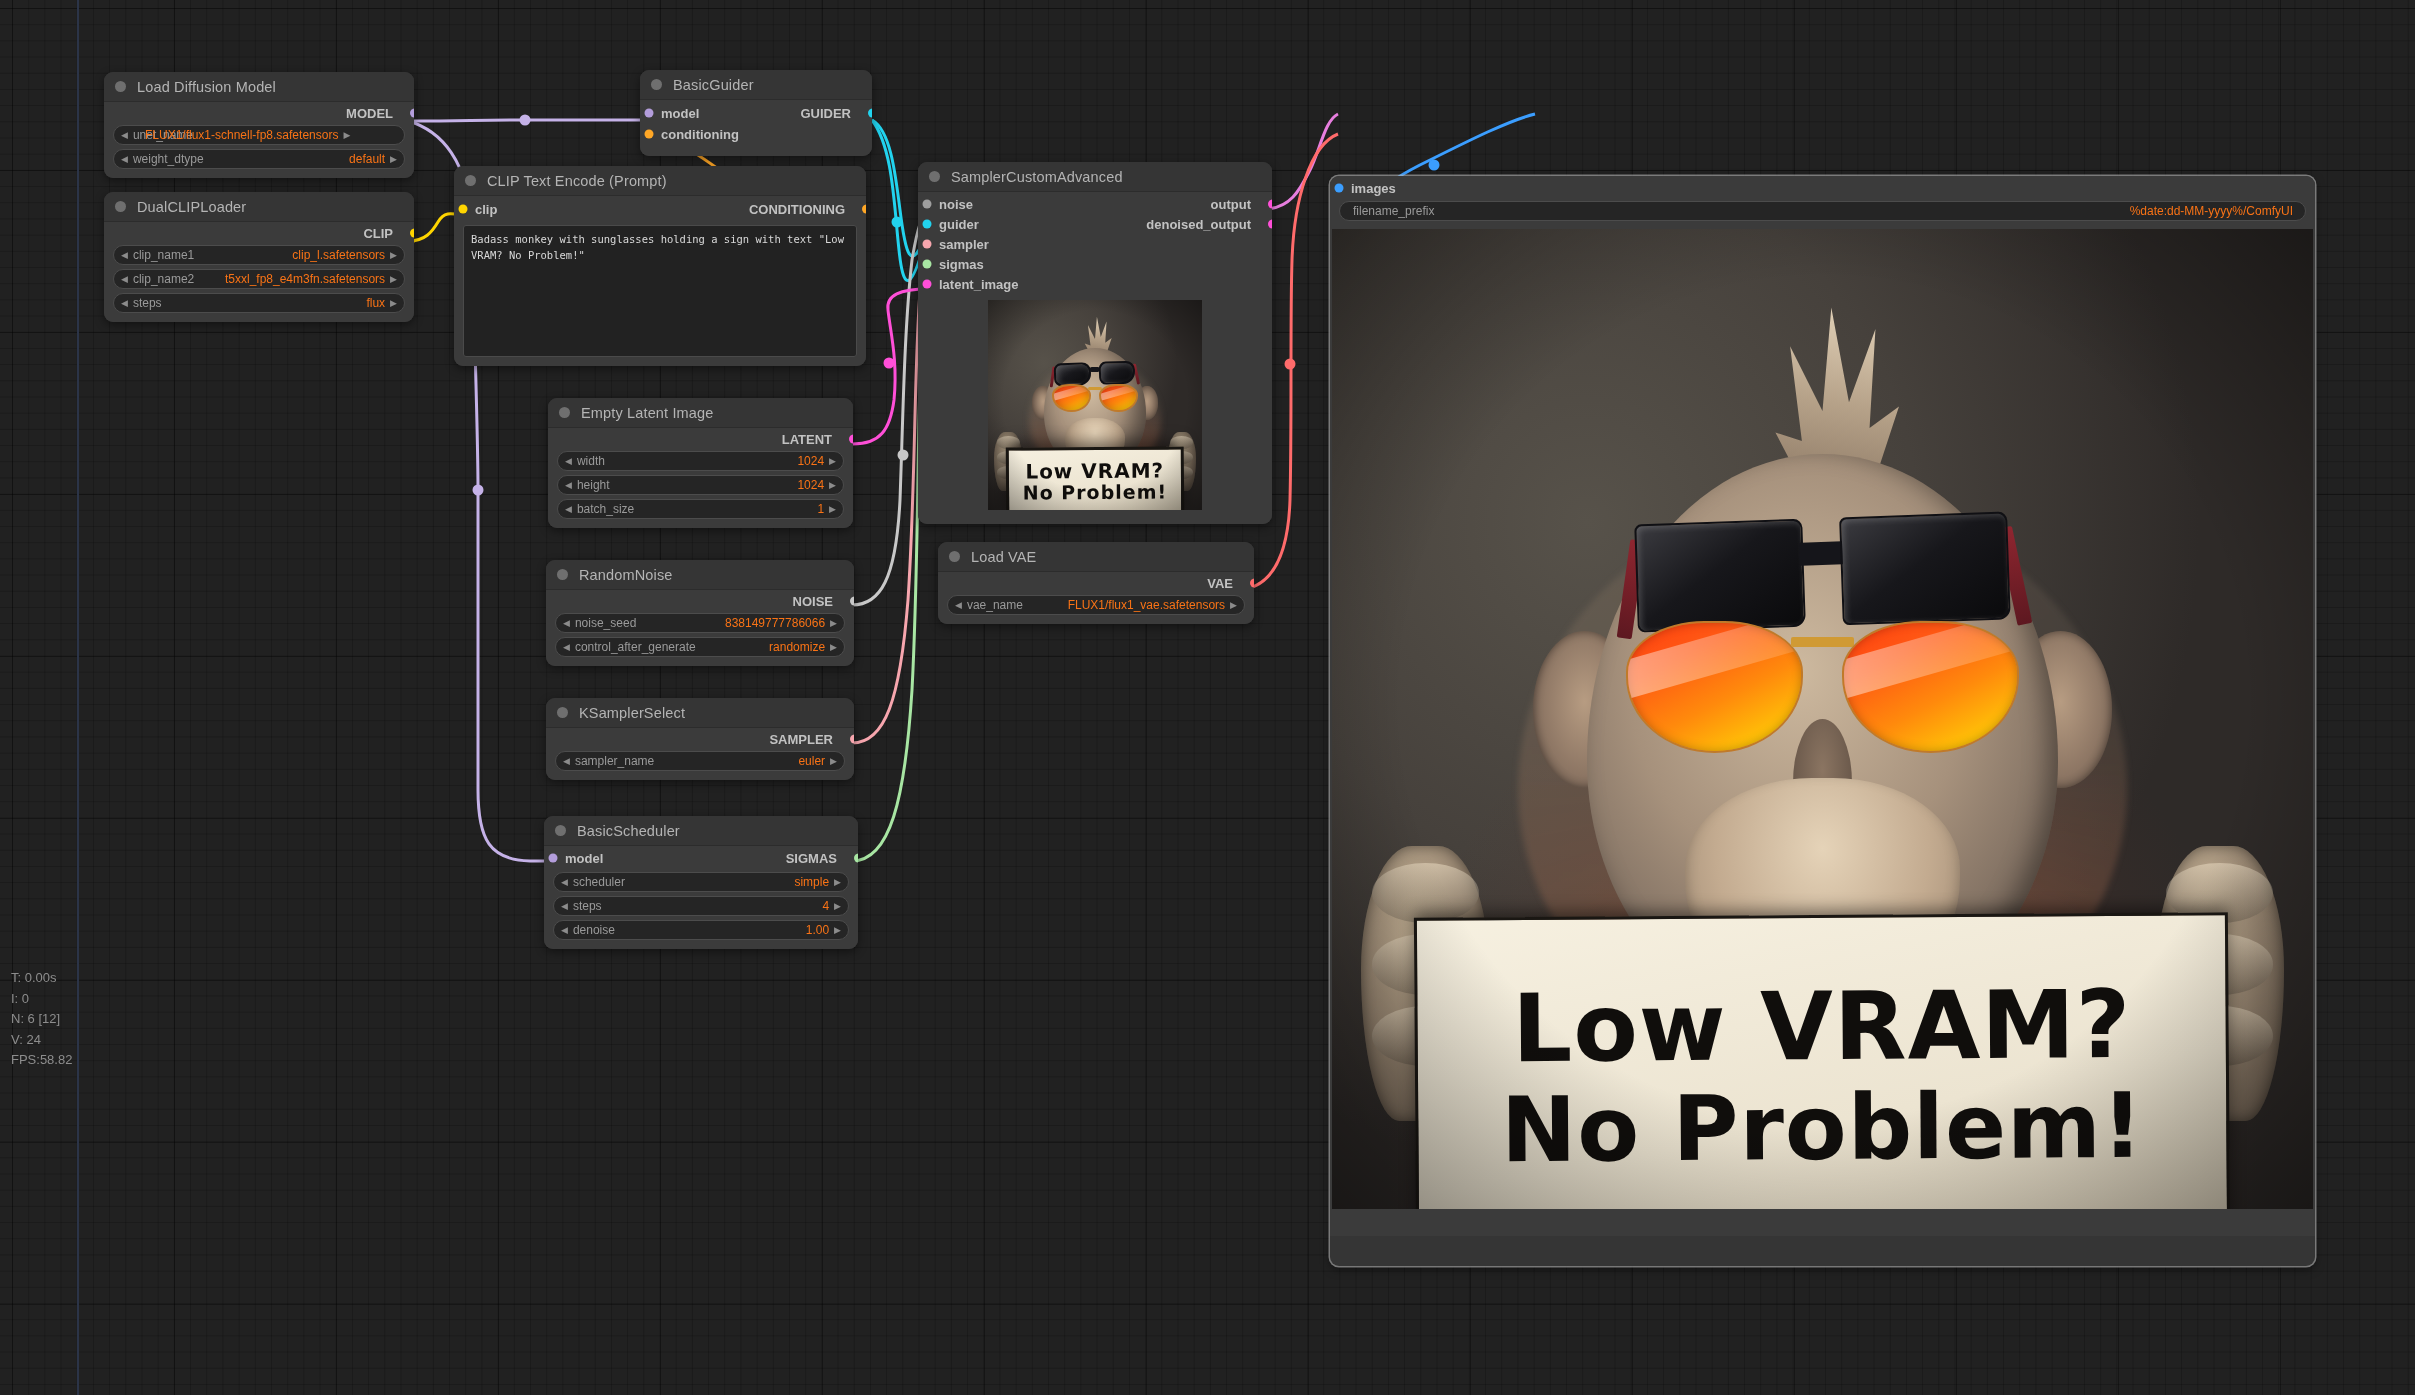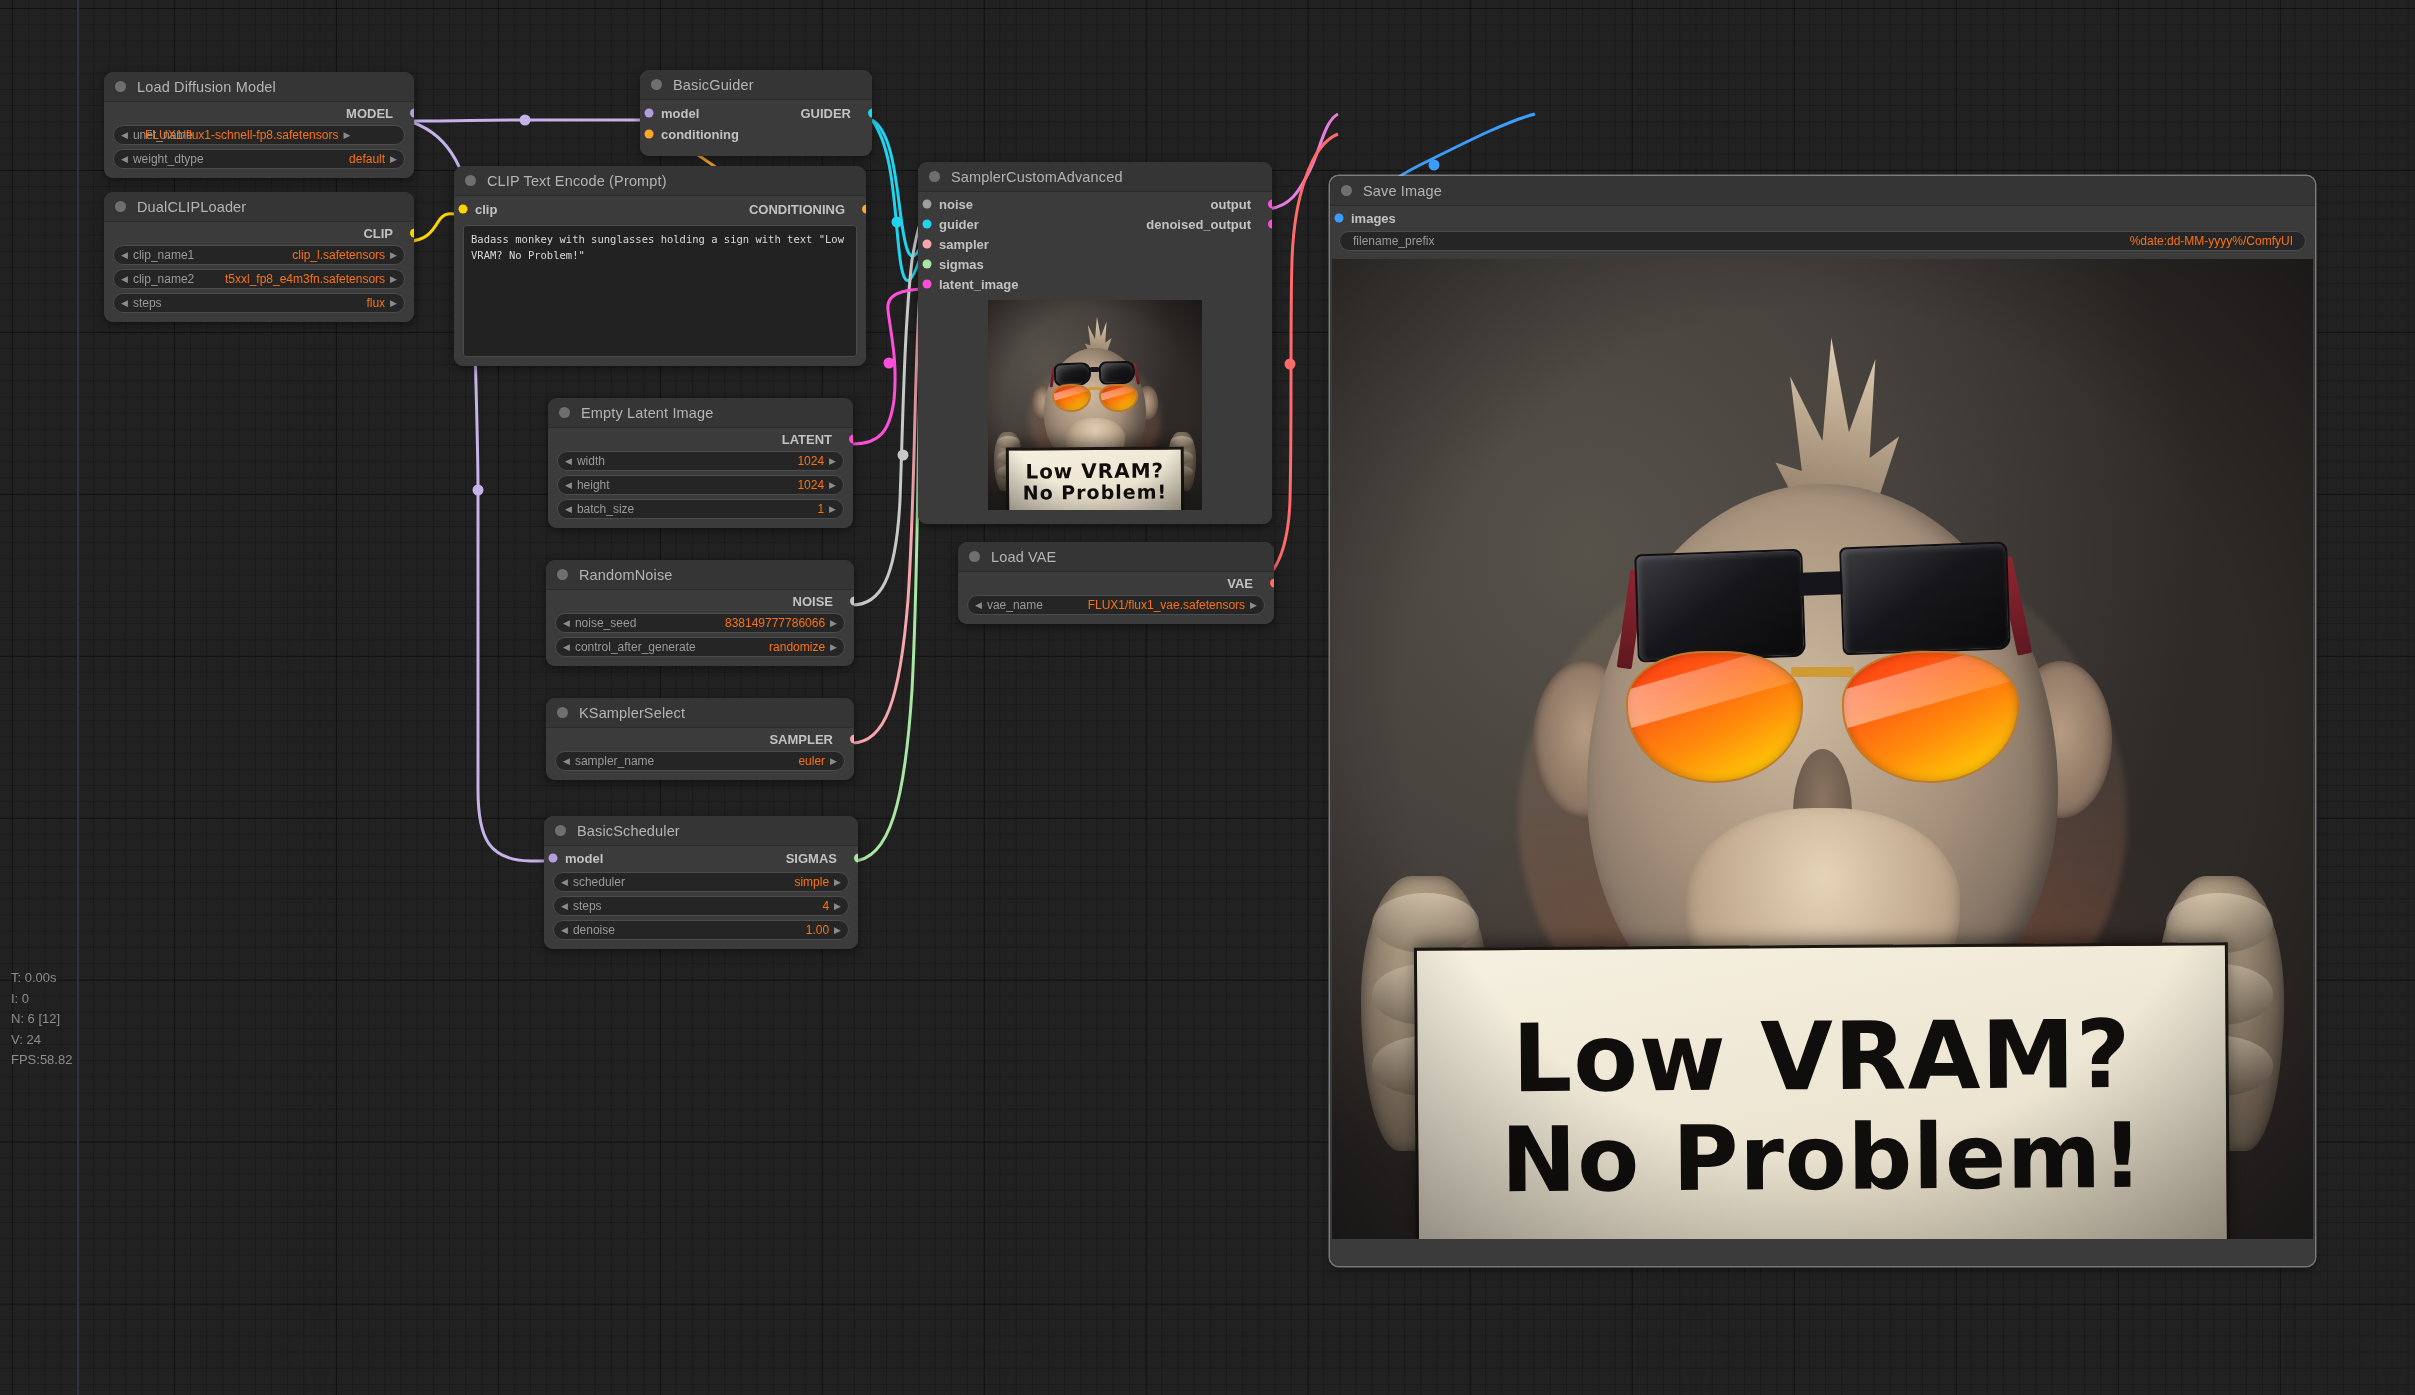--- a/index.html
+++ b/index.html
@@ -545,45 +545,41 @@
           <div class="mk-sign">
             <span class="ln" style="font-size:20px">Low VRAM?</span>
             <span class="ln" style="font-size:19px">No Problem!</span>
           </div>
           <div class="mk-vig"></div>
         </div>
       </div>
     </div>
   </div>
 
-  <div class="node" style="left:958px; top:542px; width:316px;">
+  <div class="node" style="left:938px; top:542px; width:316px;">
     <div class="nhead">
       <span class="ndot"></span>
       <span class="ntitle">Load VAE</span>
     </div>
     <div class="nbody">
       <div class="slotrow">
         <span class="slot-out">VAE</span>
         <span class="port r" style="background:#ff6b6b"></span>
       </div>
       <div class="widget">
         <span class="warr">◀</span>
         <span class="wlabel">vae_name</span>
         <span class="wval">FLUX1/flux1_vae.safetensors</span>
         <span class="warr">▶</span>
       </div>
     </div>
   </div>
 
 
   <div class="node sel" style="left:1330px; top:176px; width:985px; height:1090px;">
-    <div class="nhead">
-      <span class="ndot"></span>
-      <span class="ntitle">Save Image</span>
-    </div>
     <div class="nbody" style="height:1060px; padding-bottom:14px;">
       <div class="slotrow" style="height:19px;">
         <span class="port l" style="background:#3b9eff"></span>
         <span class="slot-in">images</span>
       </div>
       <div class="widget">
         <span class="wlabel" style="margin-left:6px">filename_prefix</span>
         <span class="wval">%date:dd-MM-yyyy%/ComfyUI</span>
       </div>
 

